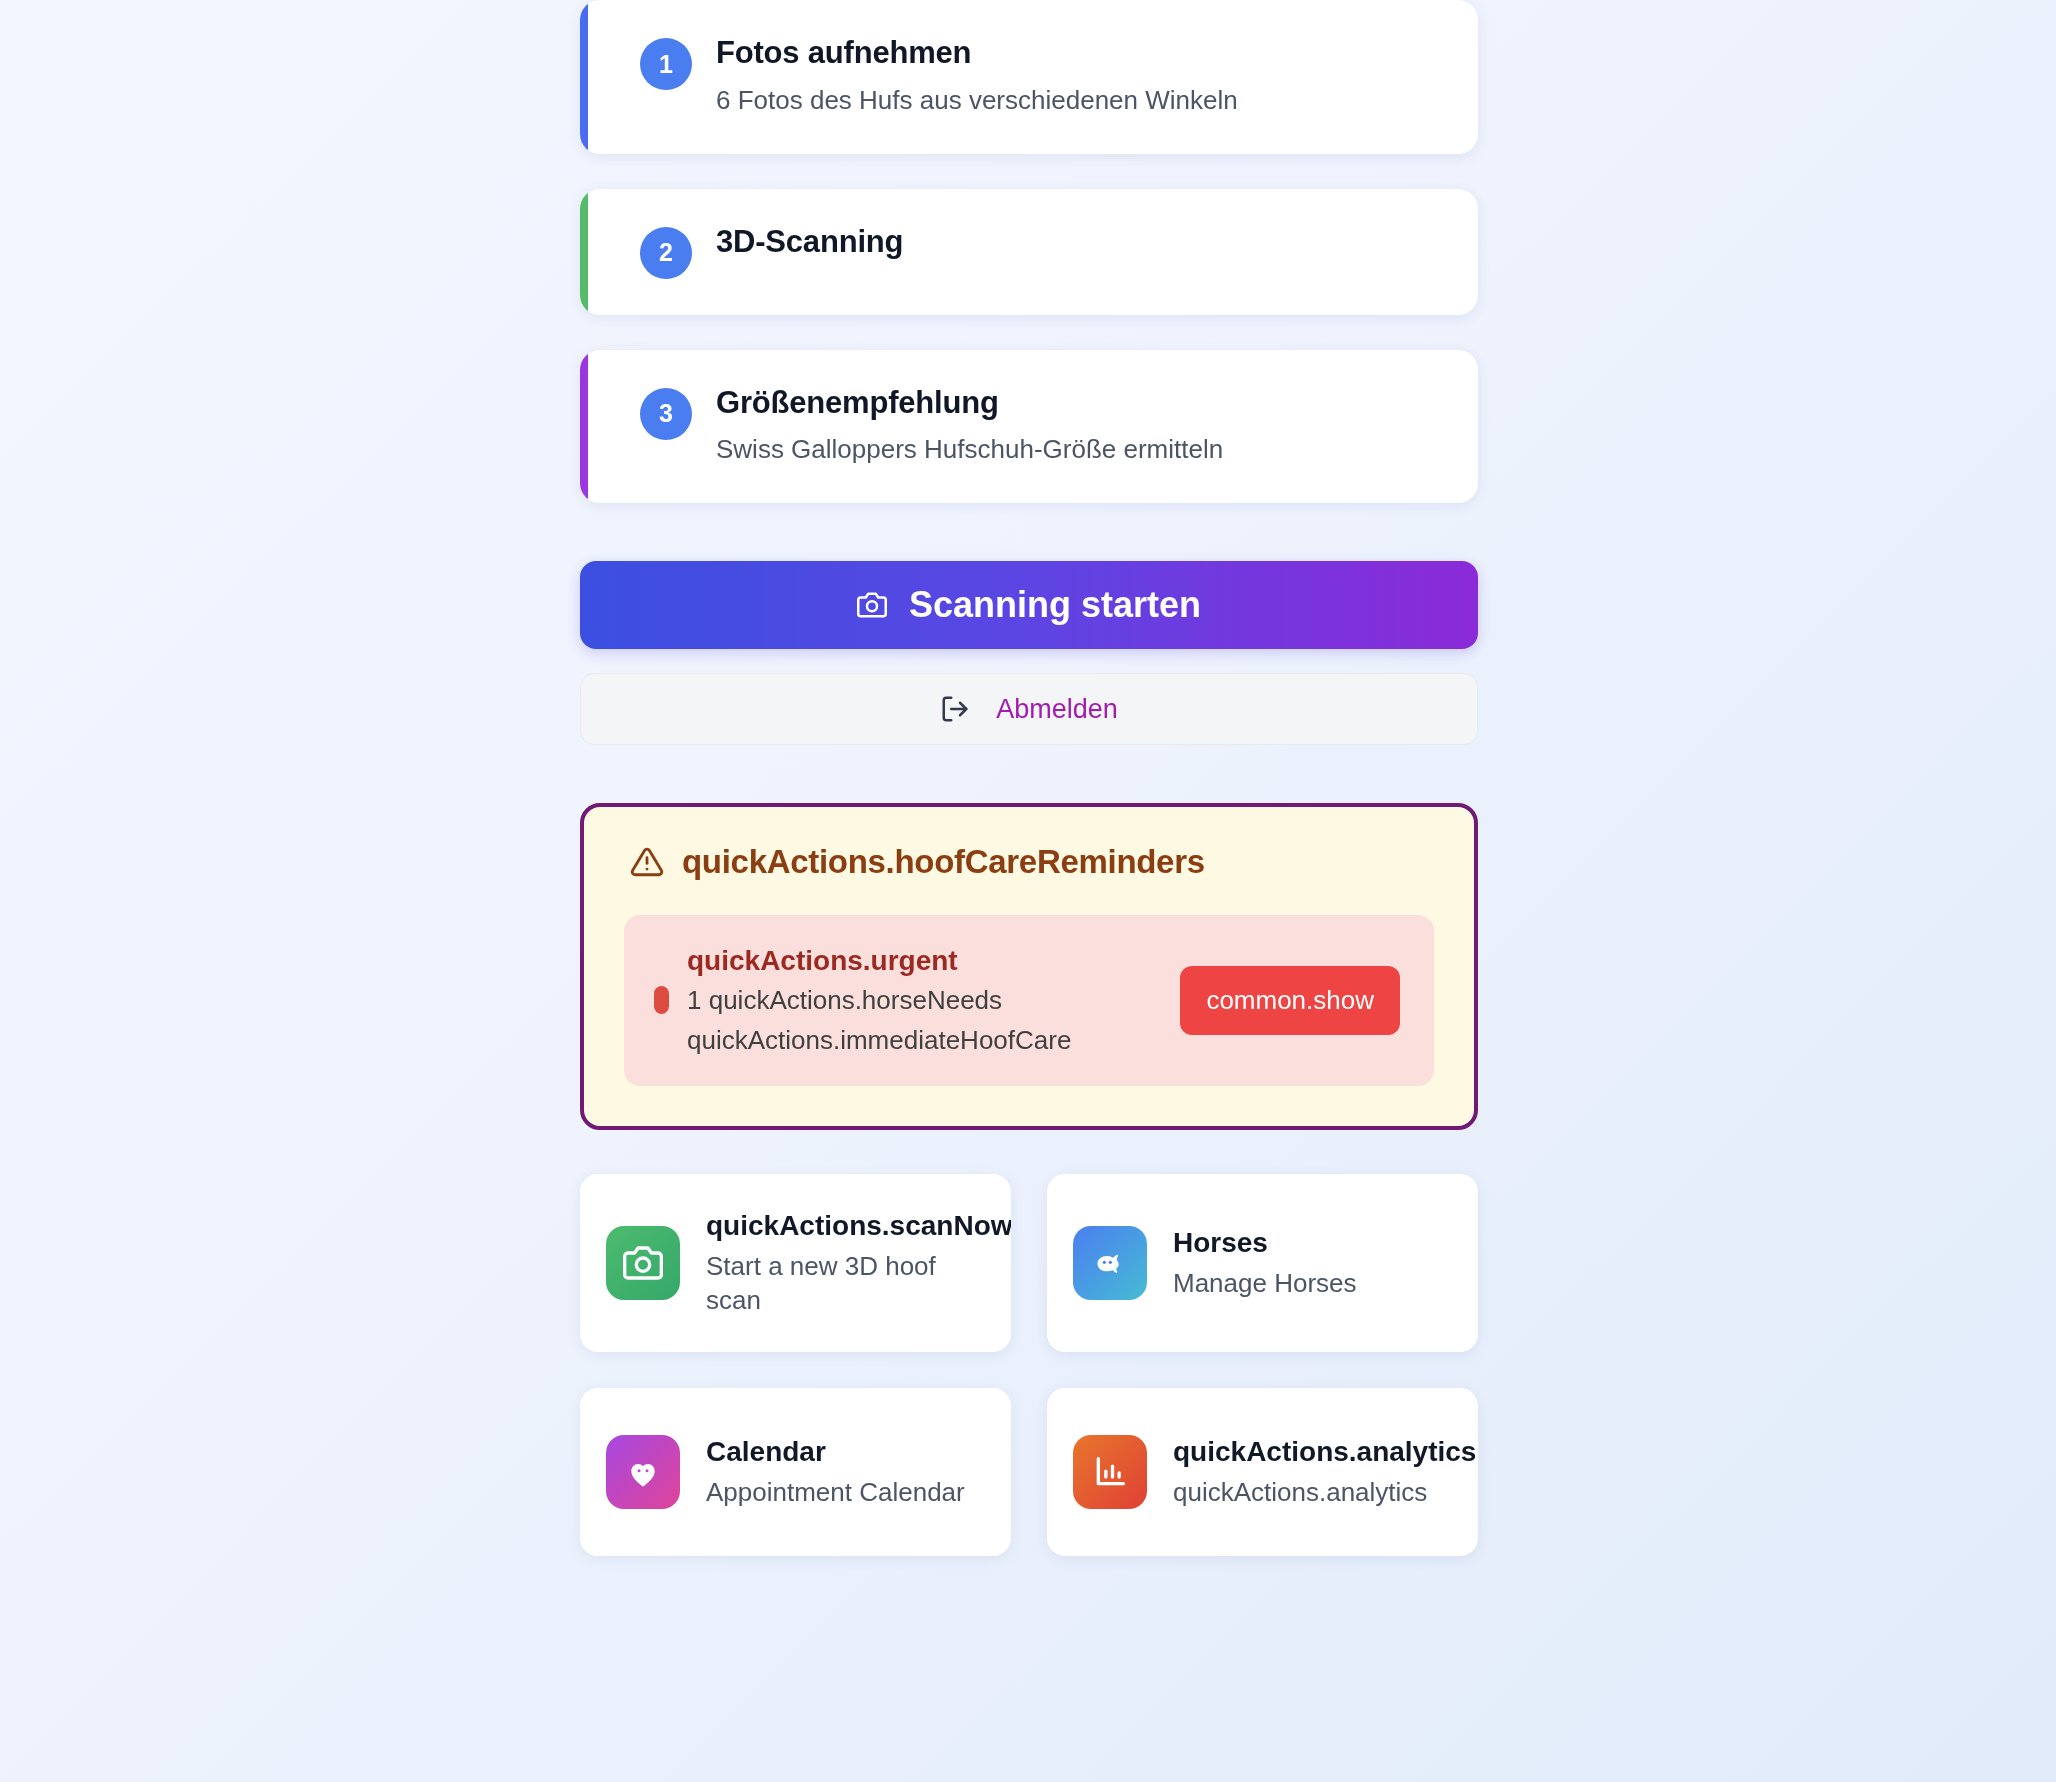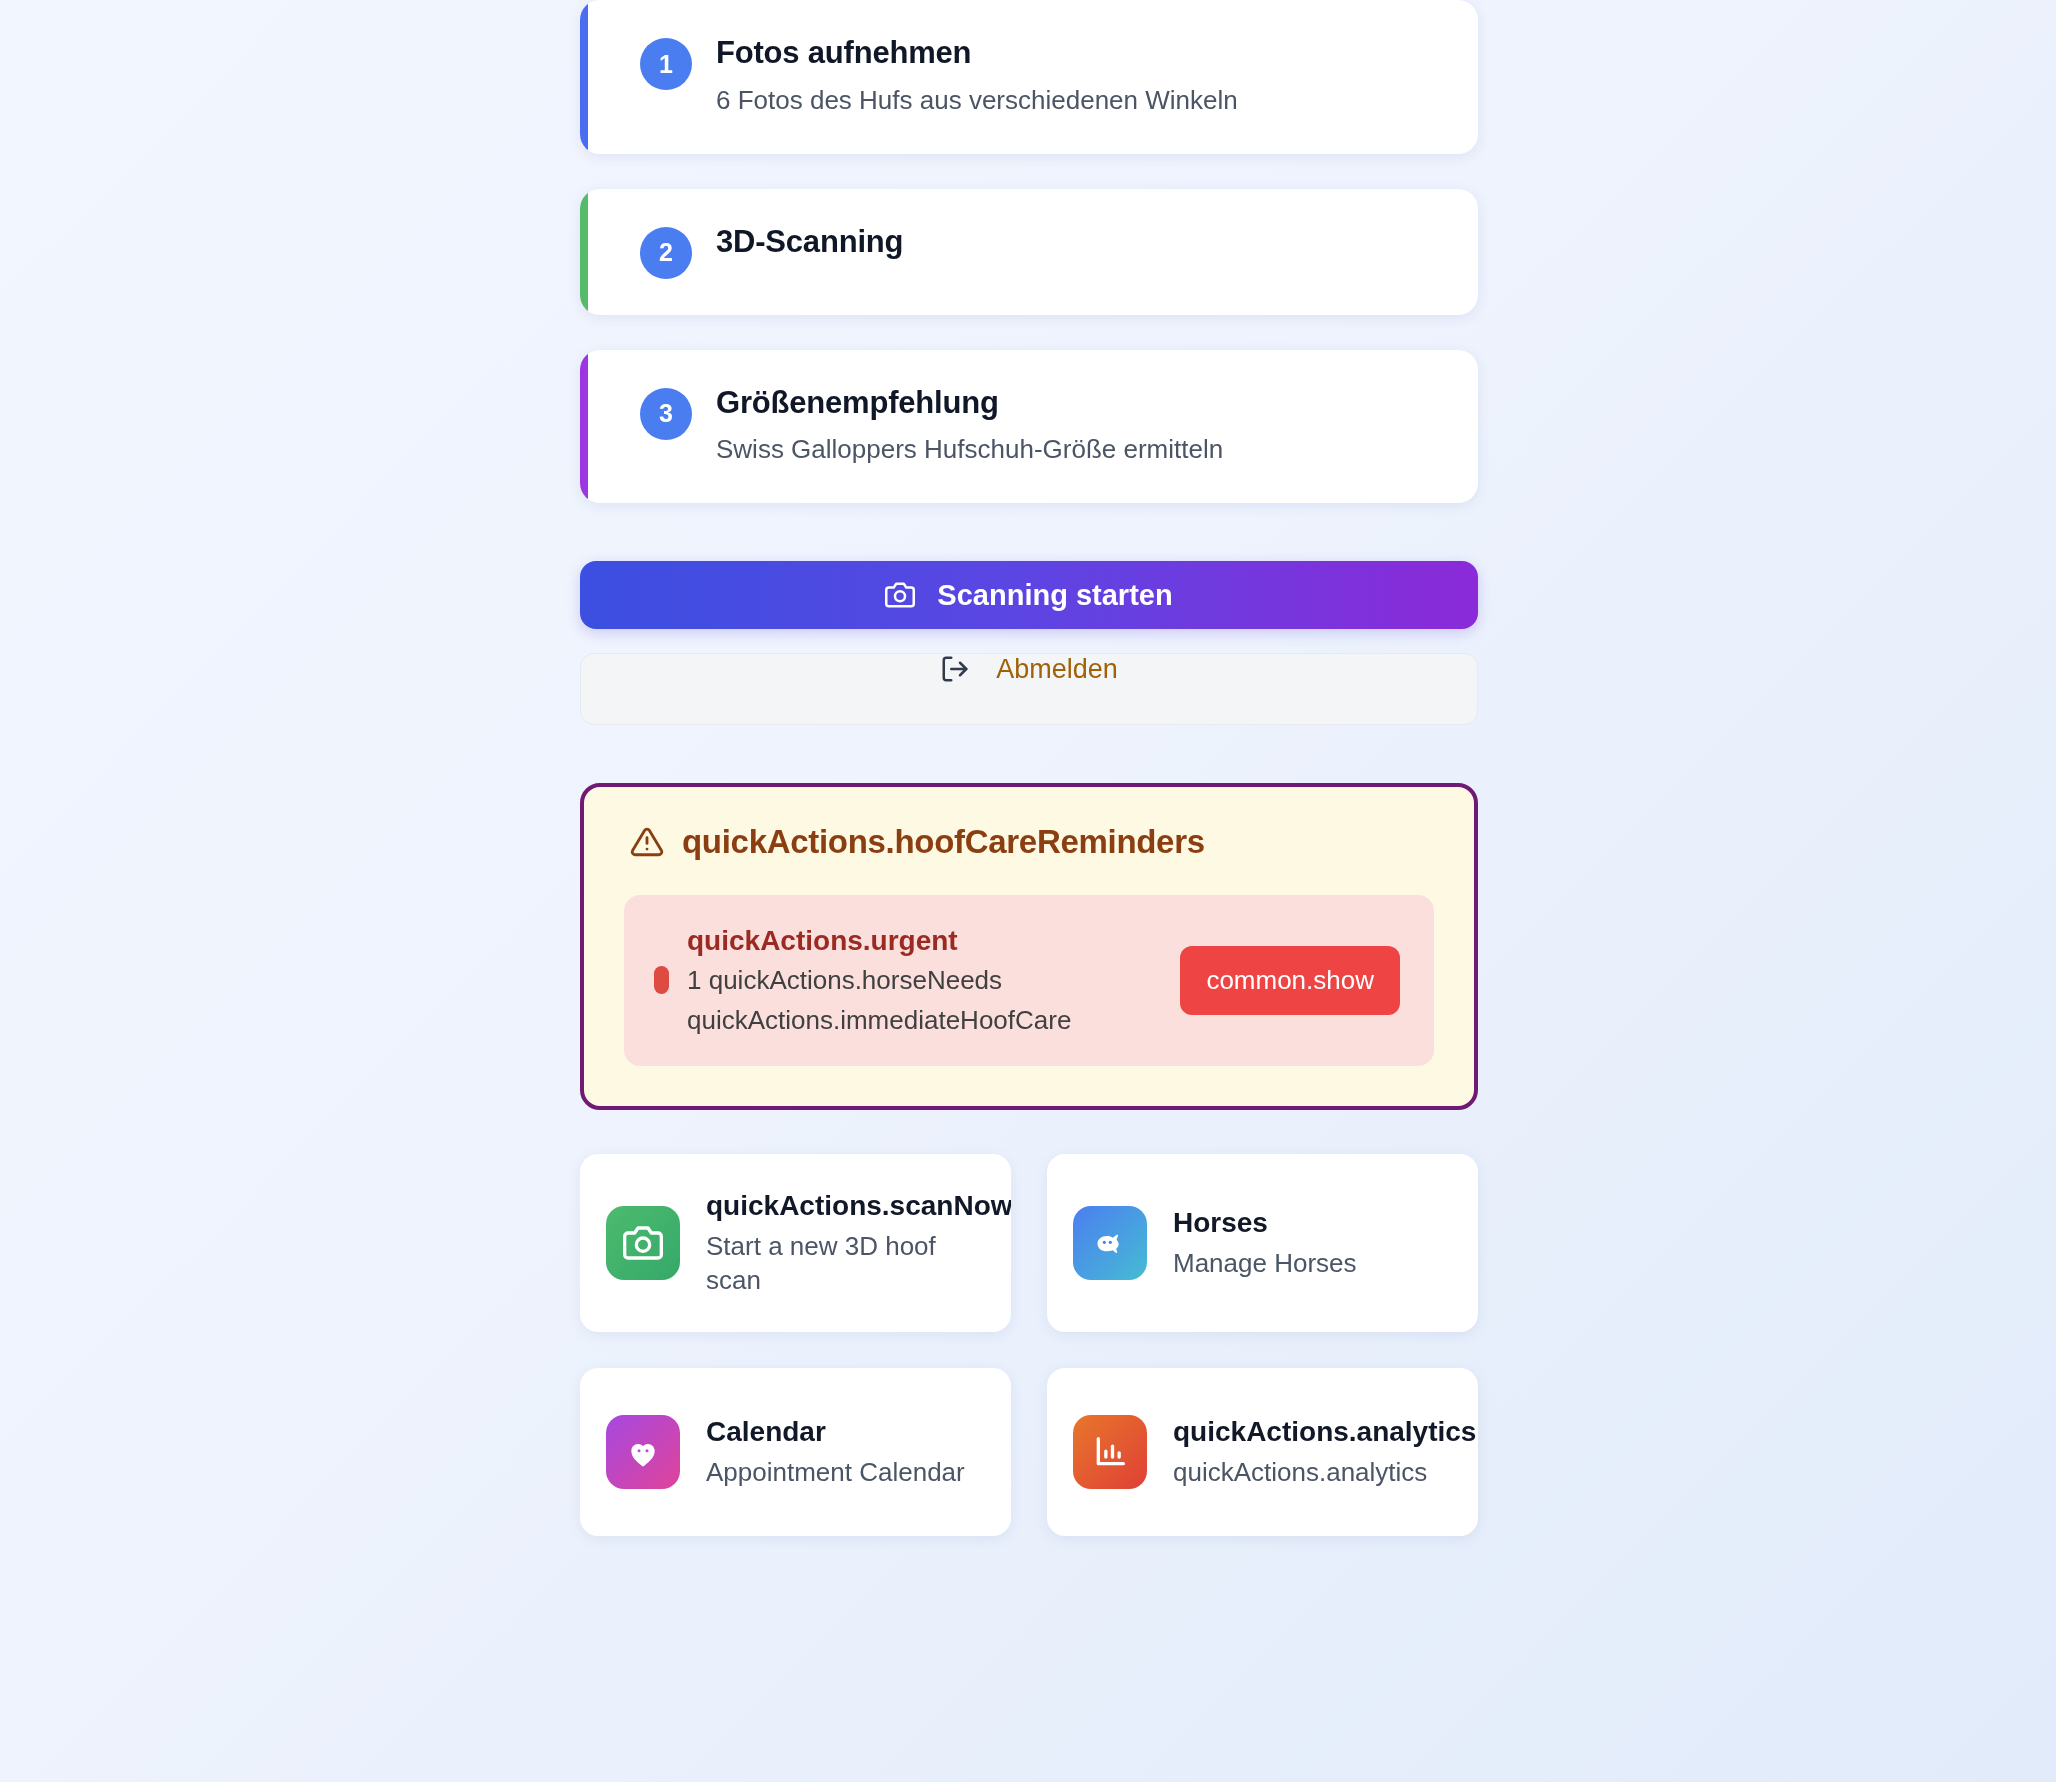--- a/index.html
+++ b/index.html
@@ -80,46 +80,46 @@
   }
 
   .gap-step { height: 35px; }
 
   
   .scan-btn {
     display: flex;
     align-items: center;
     justify-content: center;
     gap: 22px;
-    height: 68px;
+    height: 88px;
     margin-top: 58px;
     border: none;
     border-radius: 16px;
     background: linear-gradient(90deg, #3b4fe0 0%, #5b46e3 48%, #8b2ad8 100%);
     color: #ffffff;
-    font-size: 29px;
+    font-size: 36px;
     font-weight: 700;
     font-family: "Liberation Sans", sans-serif;
     cursor: pointer;
     width: 100%;
     box-shadow: 0 4px 14px rgba(80, 60, 210, 0.22);
   }
 
   .logout-btn {
     display: flex;
-    align-items: flex-start;
+    align-items: center;
     justify-content: center;
     gap: 26px;
     height: 72px;
     width: 100%;
     margin-top: 24px;
     border: 1px solid #e8eaef;
     border-radius: 14px;
     background: #f4f5f7;
-    color: #a16207;
+    color: #a21caf;
     font-size: 27px;
     font-family: "Liberation Sans", sans-serif;
     cursor: pointer;
   }
 
   
   .alert-panel {
     margin-top: 58px;
     background: #fdf9e3;
     border: 4px solid #701a75;

